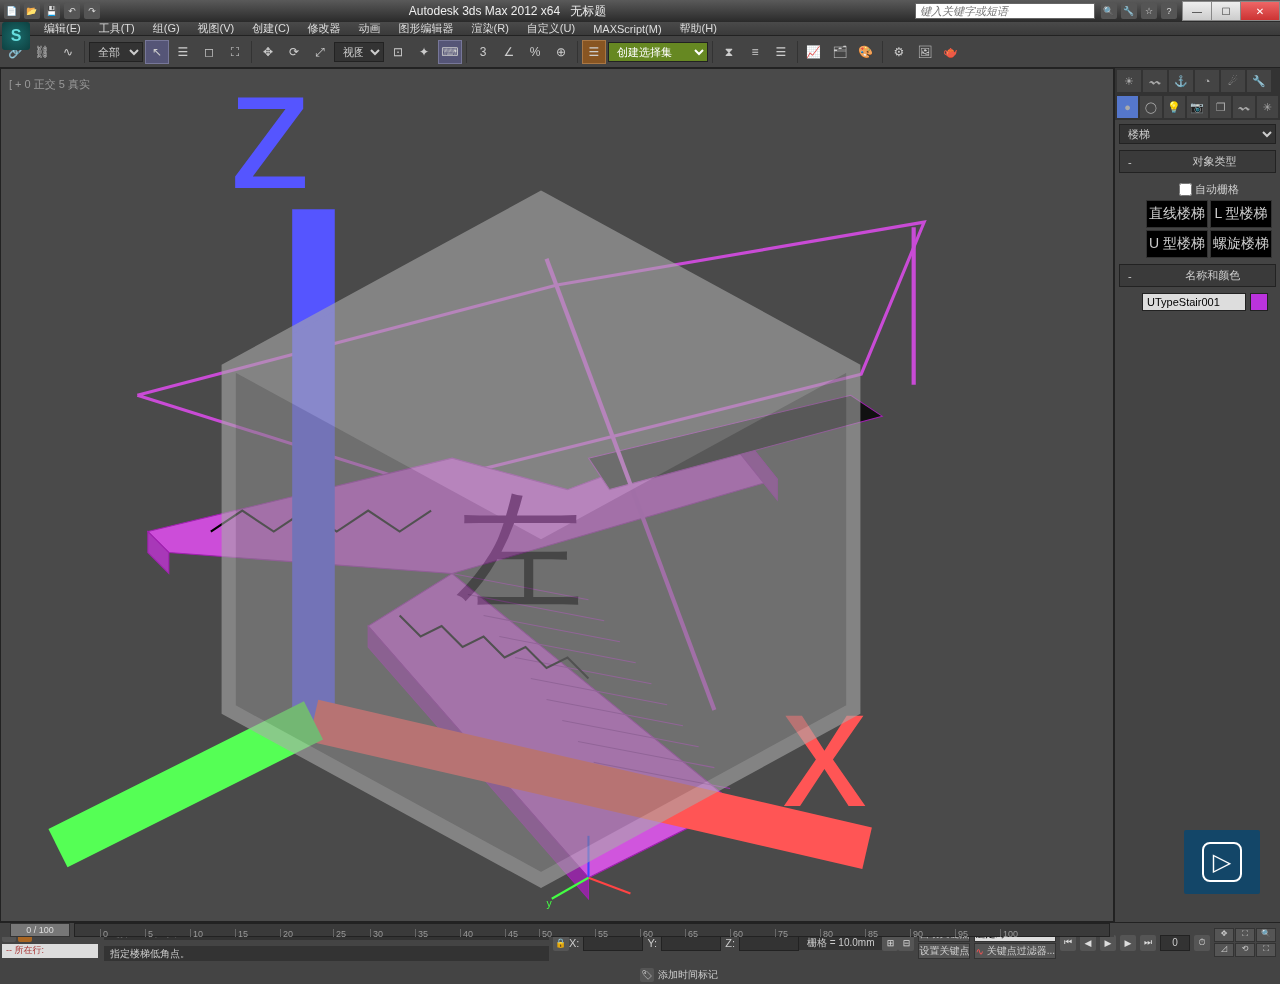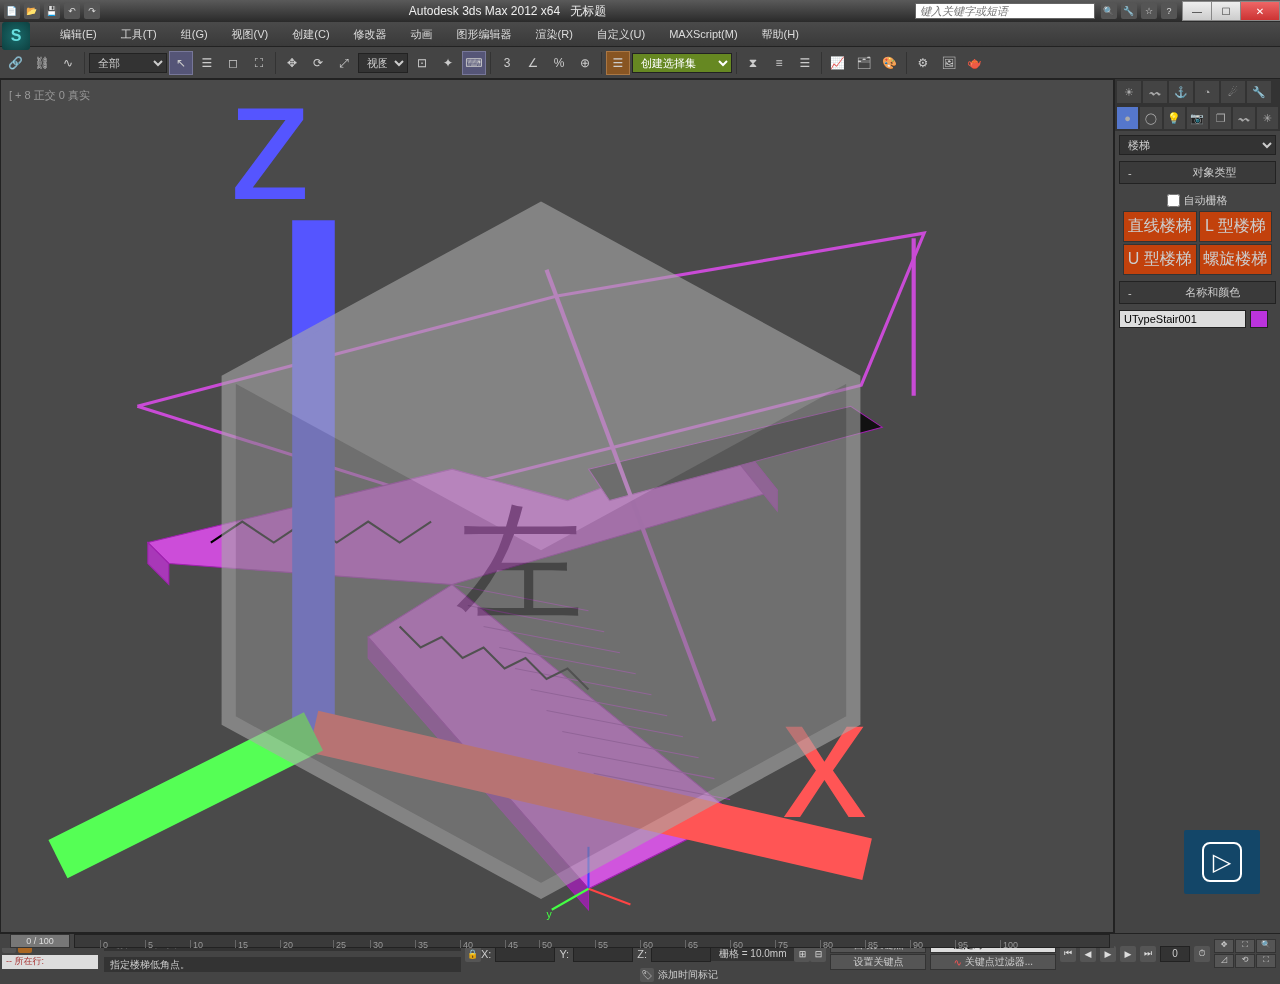--- a/index.html
+++ b/index.html
@@ -13,21 +13,21 @@
 .title-search { width: 180px; height: 16px; background: #fff; color: #999; font-style: italic; padding: 0 4px; font-size: 11px; border: 1px solid #666; }
 .title-search-icons { display: flex; gap: 4px; padding: 0 6px; }
 .win-buttons { display: flex; }
 .win-btn { width: 30px; height: 20px; background: linear-gradient(#eee,#ccc); border: 1px solid #888; margin-left: -1px; display: flex; align-items: center; justify-content: center; font-size: 10px; cursor: pointer; color:#333; }
 .win-btn.close { background: linear-gradient(#e66,#c33); color: #fff; width: 40px; }
 
 
 .app-icon { width: 28px; height: 28px; background: radial-gradient(circle,#1a6a6a,#0d4040); border-radius: 3px; position: absolute; left: 2px; top: 22px; display:flex; align-items:center; justify-content:center; color:#6dd; font-size:16px; font-weight:bold; z-index:10; }
 
 
-.menu-bar { height: 25px; background: linear-gradient(#4a4a4a,#3a3a3a); display: flex; align-items: center; padding-left: 52px; gap: 8px; border-bottom: 1px solid #222; }
+.menu-bar { height: 14px; background: linear-gradient(#4a4a4a,#3a3a3a); display: flex; align-items: center; padding-left: 36px; gap: 2px; border-bottom: 1px solid #222; }
 .menu-item { padding: 3px 8px; cursor: pointer; font-size: 11px; color: #ddd; }
 
 
 .toolbar { height: 32px; background: #444444; display: flex; align-items: center; padding: 0 4px; gap: 2px; border-bottom: 1px solid #222; }
 .tool-btn { width: 24px; height: 24px; background: #444; border: 1px solid transparent; cursor: pointer; display: flex; align-items: center; justify-content: center; font-size: 12px; color: #ccc; }
 .tool-btn.active { background: #557; border-color: #779; }
 .tool-btn.orange { background: #885522; border-color:#aa7744; }
 .tool-sep { width: 1px; height: 22px; background: #333; margin: 0 2px; }
 .tool-combo { height: 20px; background: #333; border: 1px solid #222; color: #ccc; padding: 0 4px; font-size: 11px; }
 .tool-combo.green { background: #668822; color:#fff; }
@@ -42,45 +42,45 @@
 .viewcube { position: absolute; top: 16px; right: 16px; width: 60px; height: 60px; opacity: 0.6; }
 
 
 .command-panel { width: 166px; background: #444444; border-left: 1px solid #222; display: flex; flex-direction: column; }
 .cp-tabs1 { display: flex; background: #333; gap: 2px; padding: 2px; }
 .cp-tab { width: 24px; height: 22px; background: #444; cursor: pointer; display:flex; align-items:center; justify-content:center; font-size:11px; }
 .cp-tab.small-icon { color:#aaa; }
 .cp-combo { width: calc(100% - 8px); margin: 4px; height: 20px; background: #333; border: 1px solid #222; color: #ccc; padding: 0 4px; font-size: 11px; }
 .rollout-header { background: #3a3a3a; color: #ccc; padding: 3px 8px; font-size: 11px; text-align: center; border: 1px solid #222; margin: 2px 4px; display:flex; align-items:center; }
 .rollout-header .minus { margin-right:auto; }
-.rollout-body { padding: 4px; }
+.rollout-body { padding: 4px; margin-left: 23px; }
 .checkbox-row { display: flex; align-items: center; justify-content: center; padding: 3px; font-size: 11px; }
 .btn-grid { display: grid; grid-template-columns: 1fr 1fr; gap: 2px; padding: 0 4px; }
-.panel-btn { background: #c2410c; border: 1px solid #333; color: #ccc; padding: 4px 2px; font-size: 16px; cursor: pointer; text-align: center; }
+.panel-btn { background: #000000; border: 1px solid #333; color: #ccc; padding: 4px 2px; font-size: 14px; cursor: pointer; text-align: center; }
 .name-input { width: calc(100% - 30px); height: 18px; background: #ddd; border: 1px solid #222; color: #000; padding: 0 4px; font-size: 11px; }
 .color-swatch { width: 18px; height: 18px; background: #bb33dd; border: 1px solid #222; display: inline-block; vertical-align: top; }
 
 
 .timeline { height: 20px; background: #444; border-top: 1px solid #222; display:flex; align-items:center; position:relative; }
 .time-slider { width: 60px; height: 14px; background: #777; border:1px solid #333; margin-left: 10px; font-size: 9px; text-align:center; color:#ddd; line-height:12px; }
 .timeline-track { flex:1; height: 14px; background: #3a3a3a; border: 1px solid #222; margin: 0 4px; position:relative; }
 
 .time-ruler { height: 18px; background: #333; display:flex; align-items:flex-end; font-size:9px; color:#999; position:relative; padding-left:100px; }
 .ruler-mark { position:absolute; bottom:0; border-left:1px solid #666; height:8px; padding-left:2px; }
 
 
 .status-area { display: flex; align-items:center; background: #444; border-top:1px solid #222; height: 40px; }
 .status-left { width: 100px; display:flex; flex-direction:column; gap:2px; padding:2px; }
 .script-line { background: #ddd; height: 14px; font-size: 9px; color:#a33; padding: 0 4px; }
 .status-msg { flex: 1; display:flex; flex-direction:column; gap:6px; padding: 2px 4px; }
 .status-text { background: #333; height: 15px; padding: 1px 6px; font-size: 10px; color:#ccc; }
 .coords { display:flex; gap: 4px; align-items:center; }
 .coord-input { width: 60px; height: 16px; background: #333; border:1px solid #222; color:#888; font-size:10px; padding:0 3px; }
 .status-right { display:flex; align-items:center; gap:4px; padding: 0 4px; }
-.sr-btn { height: 24px; padding: 0 22px; background:#555; border:1px solid #333; color:#ccc; font-size:10px; cursor:pointer; display:flex; align-items:center; }
+.sr-btn { height: 24px; padding: 0 0; background:#555; border:1px solid #333; color:#ccc; font-size:10px; cursor:pointer; display:flex; align-items:center; }
 .spinner { width: 30px; height: 16px; background:#333; border:1px solid #222; color:#ccc; font-size:10px; text-align:center; }
 .nav-cluster { display:grid; grid-template-columns: repeat(3, 20px); gap:1px; }
 .nav-btn { width:20px; height:14px; background:#555; border:1px solid #333; cursor:pointer; font-size:8px; text-align:center; color:#ccc; }
 
 
 .watermark { position:absolute; right: 20px; bottom: 90px; background: rgba(10,70,110,0.85); padding: 12px 18px; color:#fff; display:flex; align-items:center; gap:12px; font-size: 24px; border-radius:2px; }
 .wm-icon { width:40px; height:40px; border:2px solid #fff; border-radius:8px; display:flex; align-items:center; justify-content:center; }
 .wm-text { display:flex; flex-direction:column; }
 .wm-url { font-size:12px; letter-spacing:1px; }
 .wm-main { font-weight:bold; letter-spacing:2px; }
@@ -128,21 +128,21 @@
   <div class="menu-item">自定义(U)</div>
   <div class="menu-item">MAXScript(M)</div>
   <div class="menu-item">帮助(H)</div>
 </div>
 
 <div class="toolbar">
   <span class="tool-btn">🔗</span>
   <span class="tool-btn">⛓</span>
   <span class="tool-btn">∿</span>
   <span class="tool-sep"></span>
-  <select class="tool-combo" style="width:78px"><option>全部</option></select>
+  <select class="tool-combo" style="width:54px"><option>全部</option></select>
   <span class="tool-btn active">↖</span>
   <span class="tool-btn">☰</span>
   <span class="tool-btn">◻</span>
   <span class="tool-btn">⛶</span>
   <span class="tool-sep"></span>
   <span class="tool-btn">✥</span>
   <span class="tool-btn">⟳</span>
   <span class="tool-btn">⤢</span>
   <select class="tool-combo" style="width:50px"><option>视图</option></select>
   <span class="tool-btn">⊡</span>
@@ -166,21 +166,21 @@
   <span class="tool-btn">🎨</span>
   <span class="tool-sep"></span>
   <span class="tool-btn">⚙</span>
   <span class="tool-btn">🖼</span>
   <span class="tool-btn">🫖</span>
 </div>
 
 <div class="main-area">
   <div class="viewport-container">
     <div class="viewport">
-      <div class="viewport-label">[ + 8  正交 0 真实</div>
+      <div class="viewport-label">[ + 0  正交 5 真实</div>
       <svg viewBox="0 0 1060 810">
 
         <g fill="#c94bd6" stroke="#a020b0" stroke-width="1">
 
           <polyline points="130,310 530,205 880,145 820,290 400,395 130,310" fill="none" stroke="#c94bd6" stroke-width="3"></polyline>
 
           <polygon points="140,440 430,370 540,400 700,340 740,390 430,480 160,460" fill="#cc4dd9"></polygon>
           <polygon points="140,440 160,460 160,480 140,460" fill="#a838b8"></polygon>
           <polygon points="700,340 740,390 740,410 700,360" fill="#9a30a8"></polygon>
 

